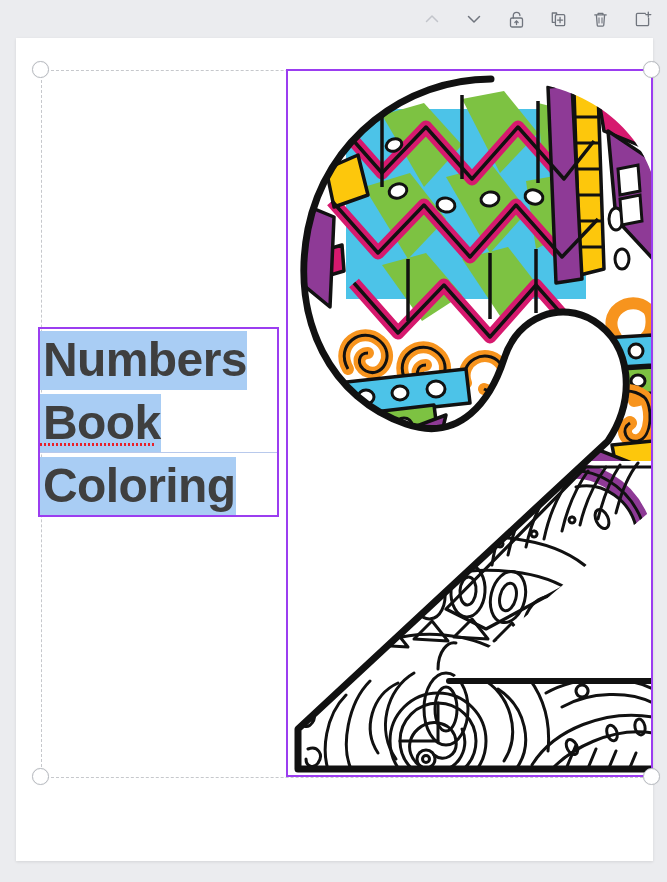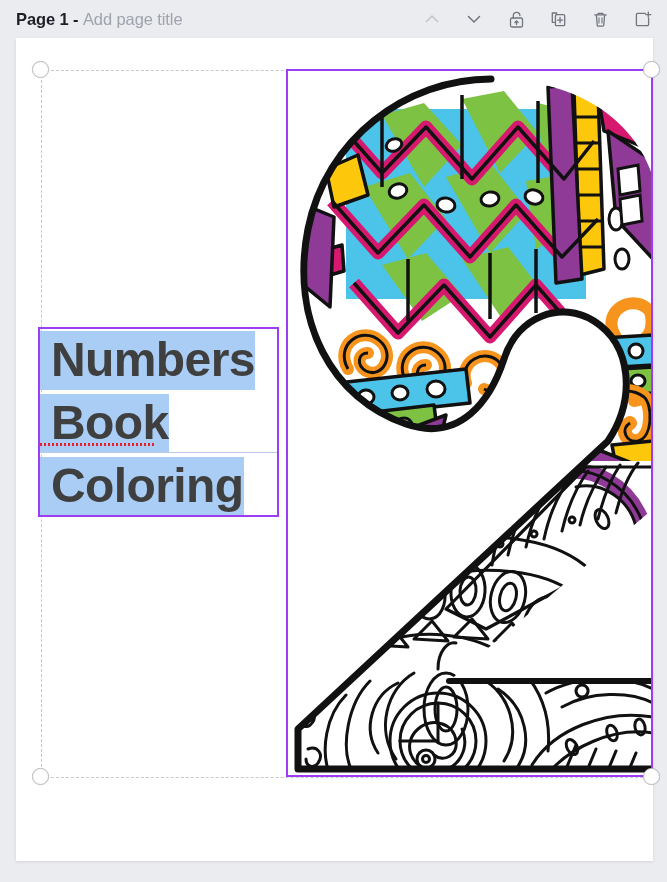--- a/index.html
+++ b/index.html
@@ -122,21 +122,21 @@
     font-size: 48px;
     font-weight: 700;
     line-height: 63px;
     color: #3f3f3f;
     letter-spacing: -0.6px;
     white-space: nowrap;
     position: relative;
   }
   .tline .hl {
     background: #a9cdf4;
-    padding: 2px 0 4px 11px;
+    padding: 2px 0 4px 3px;
     box-decoration-break: clone;
     -webkit-box-decoration-break: clone;
   }
   
   #squiggle {
     position: absolute;
     left: 0px; top: 115px;
     width: 114px; height: 3px;
     background-image: repeating-linear-gradient(to right,
         #e8202a 0px, #e8202a 2px, rgba(0,0,0,0) 2px, rgba(0,0,0,0) 4px);
@@ -147,23 +147,20 @@
     position: absolute;
     border: 1px solid #b8c9ec;
     pointer-events: none;
   }
 </style>
 </head>
 <body>
 
 <div id="topbar">
 
-  <div id="page-label">
-    <span class="pg">Page 1 - </span><span class="ph">Add page title</span>
-  </div>
 
   <div id="tool-icons">
 
     <button class="tbtn" title="Move page up">
       <span>
         <svg width="20" height="20" viewBox="0 0 20 20" fill="none">
           <path d="M4.5 12.5 L10 7 L15.5 12.5" stroke="#c2c5cb" stroke-width="1.5" stroke-linecap="round" stroke-linejoin="round"></path>
         </svg>
       </span>
     </button>

